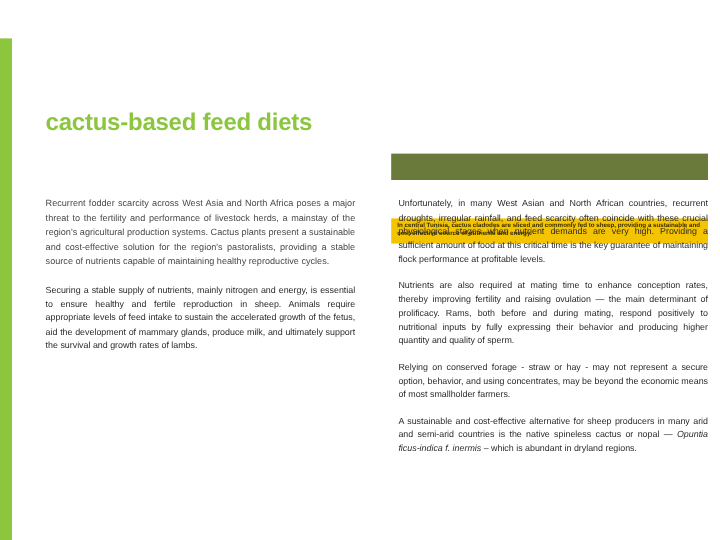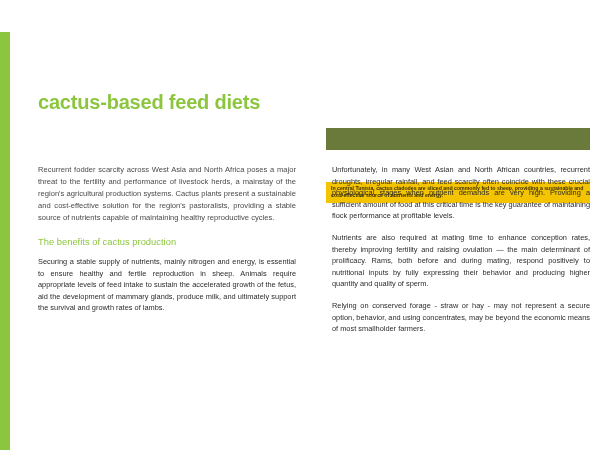--- a/index.html
+++ b/index.html
@@ -166,28 +166,28 @@
         <div class="sheep" style="left:222px; top:14px; width:11px; height:6px;"></div>
       </div>
       <div class="caption">In central Tunisia, cactus cladodes are sliced and commonly fed to sheep, providing a sustainable and cost-effective source of nutrients and energy.</div>
     </div>
   </div>
 
   <div class="cols">
 
     <div class="col col-left">
       <p class="lead">Recurrent fodder scarcity across West Asia and North Africa poses a major threat to the fertility and performance of livestock herds, a mainstay of the region's agricultural production systems. Cactus plants present a sustainable and cost-effective solution for the region's pastoralists, providing a stable source of nutrients capable of maintaining healthy reproductive cycles.</p>
-      <h2 class="section">The benefits of cactus production</h2>
       <p class="body">Securing a stable supply of nutrients, mainly nitrogen and energy, is essential to ensure healthy and fertile reproduction in sheep. Animals require appropriate levels of feed intake to sustain the accelerated growth of the fetus, aid the development of mammary glands, produce milk, and ultimately support the survival and growth rates of lambs.</p>
     </div>
 
     <div class="col col-right">
       <p class="body">Unfortunately, in many West Asian and North African countries, recurrent droughts, irregular rainfall, and feed scarcity often coincide with these crucial physiological stages when nutrient demands are very high. Providing a sufficient amount of food at this critical time is the key guarantee of maintaining flock performance at profitable levels.</p>
       <p class="body">Nutrients are also required at mating time to enhance conception rates, thereby improving fertility and raising ovulation — the main determinant of prolificacy. Rams, both before and during mating, respond positively to nutritional inputs by fully expressing their behavior and producing higher quantity and quality of sperm.</p>
       <p class="body">Relying on conserved forage - straw or hay - may not represent a secure option, behavior, and using concentrates, may be beyond the economic means of most smallholder farmers.</p>
+      <p class="body"><span>A sustainable and cost-effective alternative for sheep producers in many arid and semi-arid countries is the native spineless cactus or nopal — </span><i>Opuntia ficus-indica f. inermis</i><span> – which is abundant in dryland regions.</span></p>
     </div>
 
     <div class="greenbox">
       <p><b>High water content:</b><span> between 850 and 900 g/kg</span></p>
       <p><b>High energy content:</b><span> up to 700 g carbohydrate/kg dry matter, with a high proportion of readily available sugars to sustain metabolism</span></p>
     </div>
 
   </div>
 </div>
 

